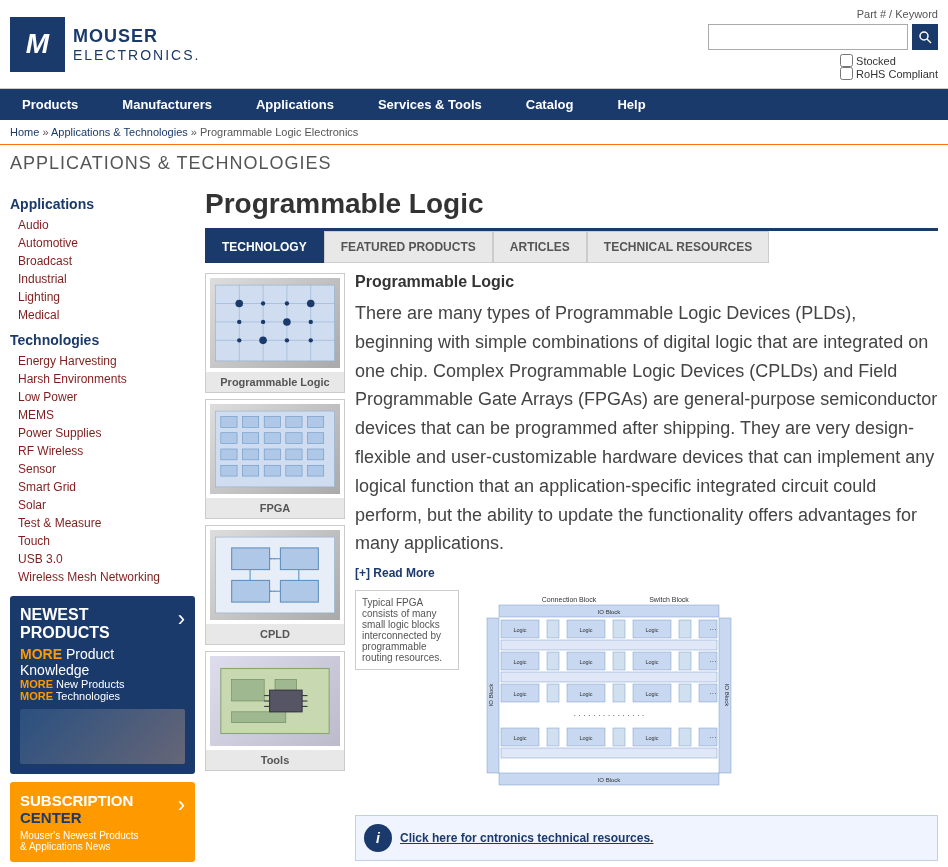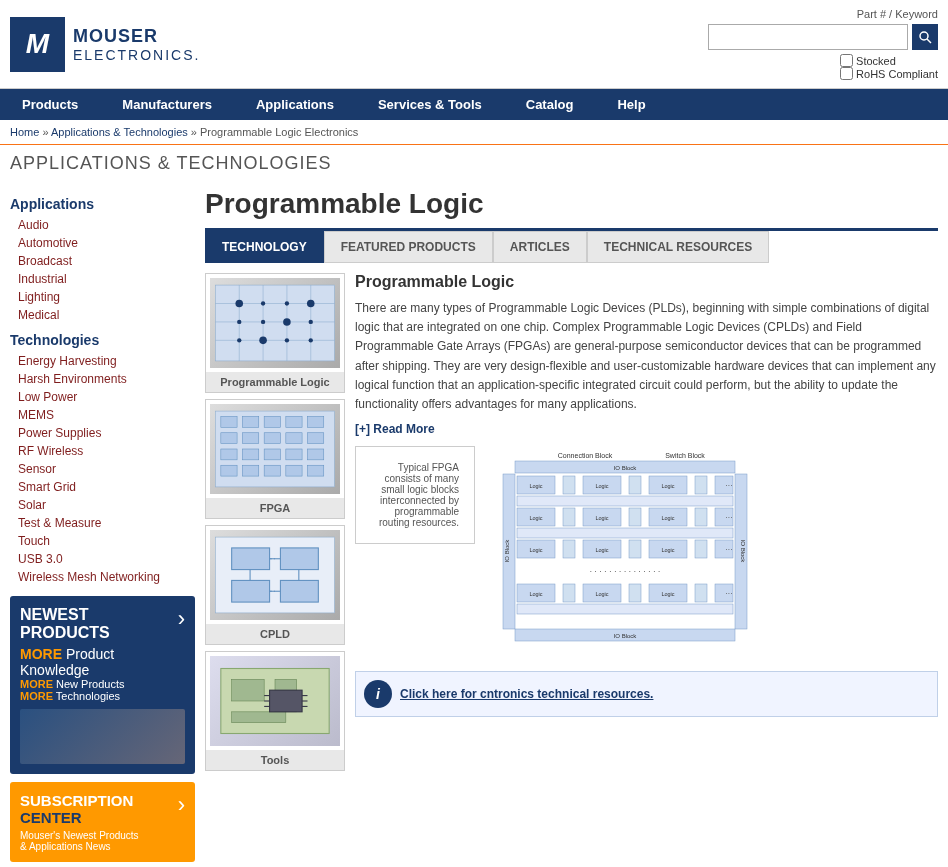--- a/index.html
+++ b/index.html
@@ -59,21 +59,21 @@
     
     #thumbnails { display: flex; flex-direction: column; gap: 6px; width: 140px; flex-shrink: 0; }
     .thumb-card { border: 1px solid #ccc; text-align: center; cursor: pointer; background: #fff; }
     .thumb-img { width: 130px; height: 90px; background: linear-gradient(135deg, #ddd, #aaa); margin: 4px auto; display: flex; align-items: center; justify-content: center; overflow: hidden; }
     .thumb-img svg { width: 100%; height: 100%; }
     .thumb-label { font-size: 11px; font-weight: bold; color: #555; padding: 4px; background: #e8e8e8; }
 
     
     #article { flex: 1; }
     #article-title { font-size: 16px; font-weight: bold; color: #333; margin-bottom: 8px; }
-    #article-text { font-size: 12px; color: #444; line-height: 1.6; margin-bottom: 8px; }
+    #article-text { font-size: 18px; color: #444; line-height: 1.6; margin-bottom: 8px; }
     #read-more { color: #1a3a6b; text-decoration: none; font-size: 12px; font-weight: bold; }
     #article-diagram { margin-top: 10px; text-align: center; }
     #info-bar { display: flex; align-items: center; gap: 8px; margin-top: 12px; padding: 8px; background: #f0f4ff; border: 1px solid #c0d0e8; }
     #info-bar .info-icon { width: 28px; height: 28px; background: #1a3a6b; border-radius: 50%; display: flex; align-items: center; justify-content: center; color: #fff; font-size: 14px; font-style: italic; font-weight: bold; flex-shrink: 0; }
     #info-bar .info-text { font-size: 12px; color: #1a3a6b; font-weight: bold; text-decoration: underline; cursor: pointer; }
 
     
     #watermark { text-align: right; font-size: 11px; color: #aaa; padding: 4px 10px; }
   </style>
 </head>
@@ -315,21 +315,21 @@
       </div>
 
       <div id="article">
         <div id="article-title">Programmable Logic</div>
         <p id="article-text">There are many types of Programmable Logic Devices (PLDs), beginning with simple combinations of digital logic that are integrated on one chip. Complex Programmable Logic Devices (CPLDs) and Field Programmable Gate Arrays (FPGAs) are general-purpose semiconductor devices that can be programmed after shipping. They are very design-flexible and user-customizable hardware devices that can implement any logical function that an application-specific integrated circuit could perform, but the ability to update the functionality offers advantages for many applications.</p>
         <a id="read-more" href="#">[+] Read More</a>
 
         
         <div id="article-diagram" style="display:flex;gap:10px;align-items:flex-start;margin-top:10px;">
 
-          <div style="width:120px;font-size:10px;color:#555;text-align:right;border:1px solid #ccc;padding:15px;">Typical FPGA consists of many small logic blocks interconnected by programmable routing resources.</div>
+          <div style="width:104px;font-size:10px;color:#555;text-align:left;border:1px solid #ccc;padding:6px;">Typical FPGA consists of many small logic blocks interconnected by programmable routing resources.</div>
 
           <div>
             <svg width="280" height="210" viewBox="0 0 280 210">
 
               <text x="100" y="12" font-size="7" fill="#333" text-anchor="middle">Connection Block</text>
               <text x="200" y="12" font-size="7" fill="#333" text-anchor="middle">Switch Block</text>
 
               <rect x="30" y="15" width="220" height="12" fill="#c8d8f0" stroke="#7a9ac8" stroke-width="0.5"></rect>
               <text x="140" y="24" font-size="6" fill="#333" text-anchor="middle">IO Block</text>
 

